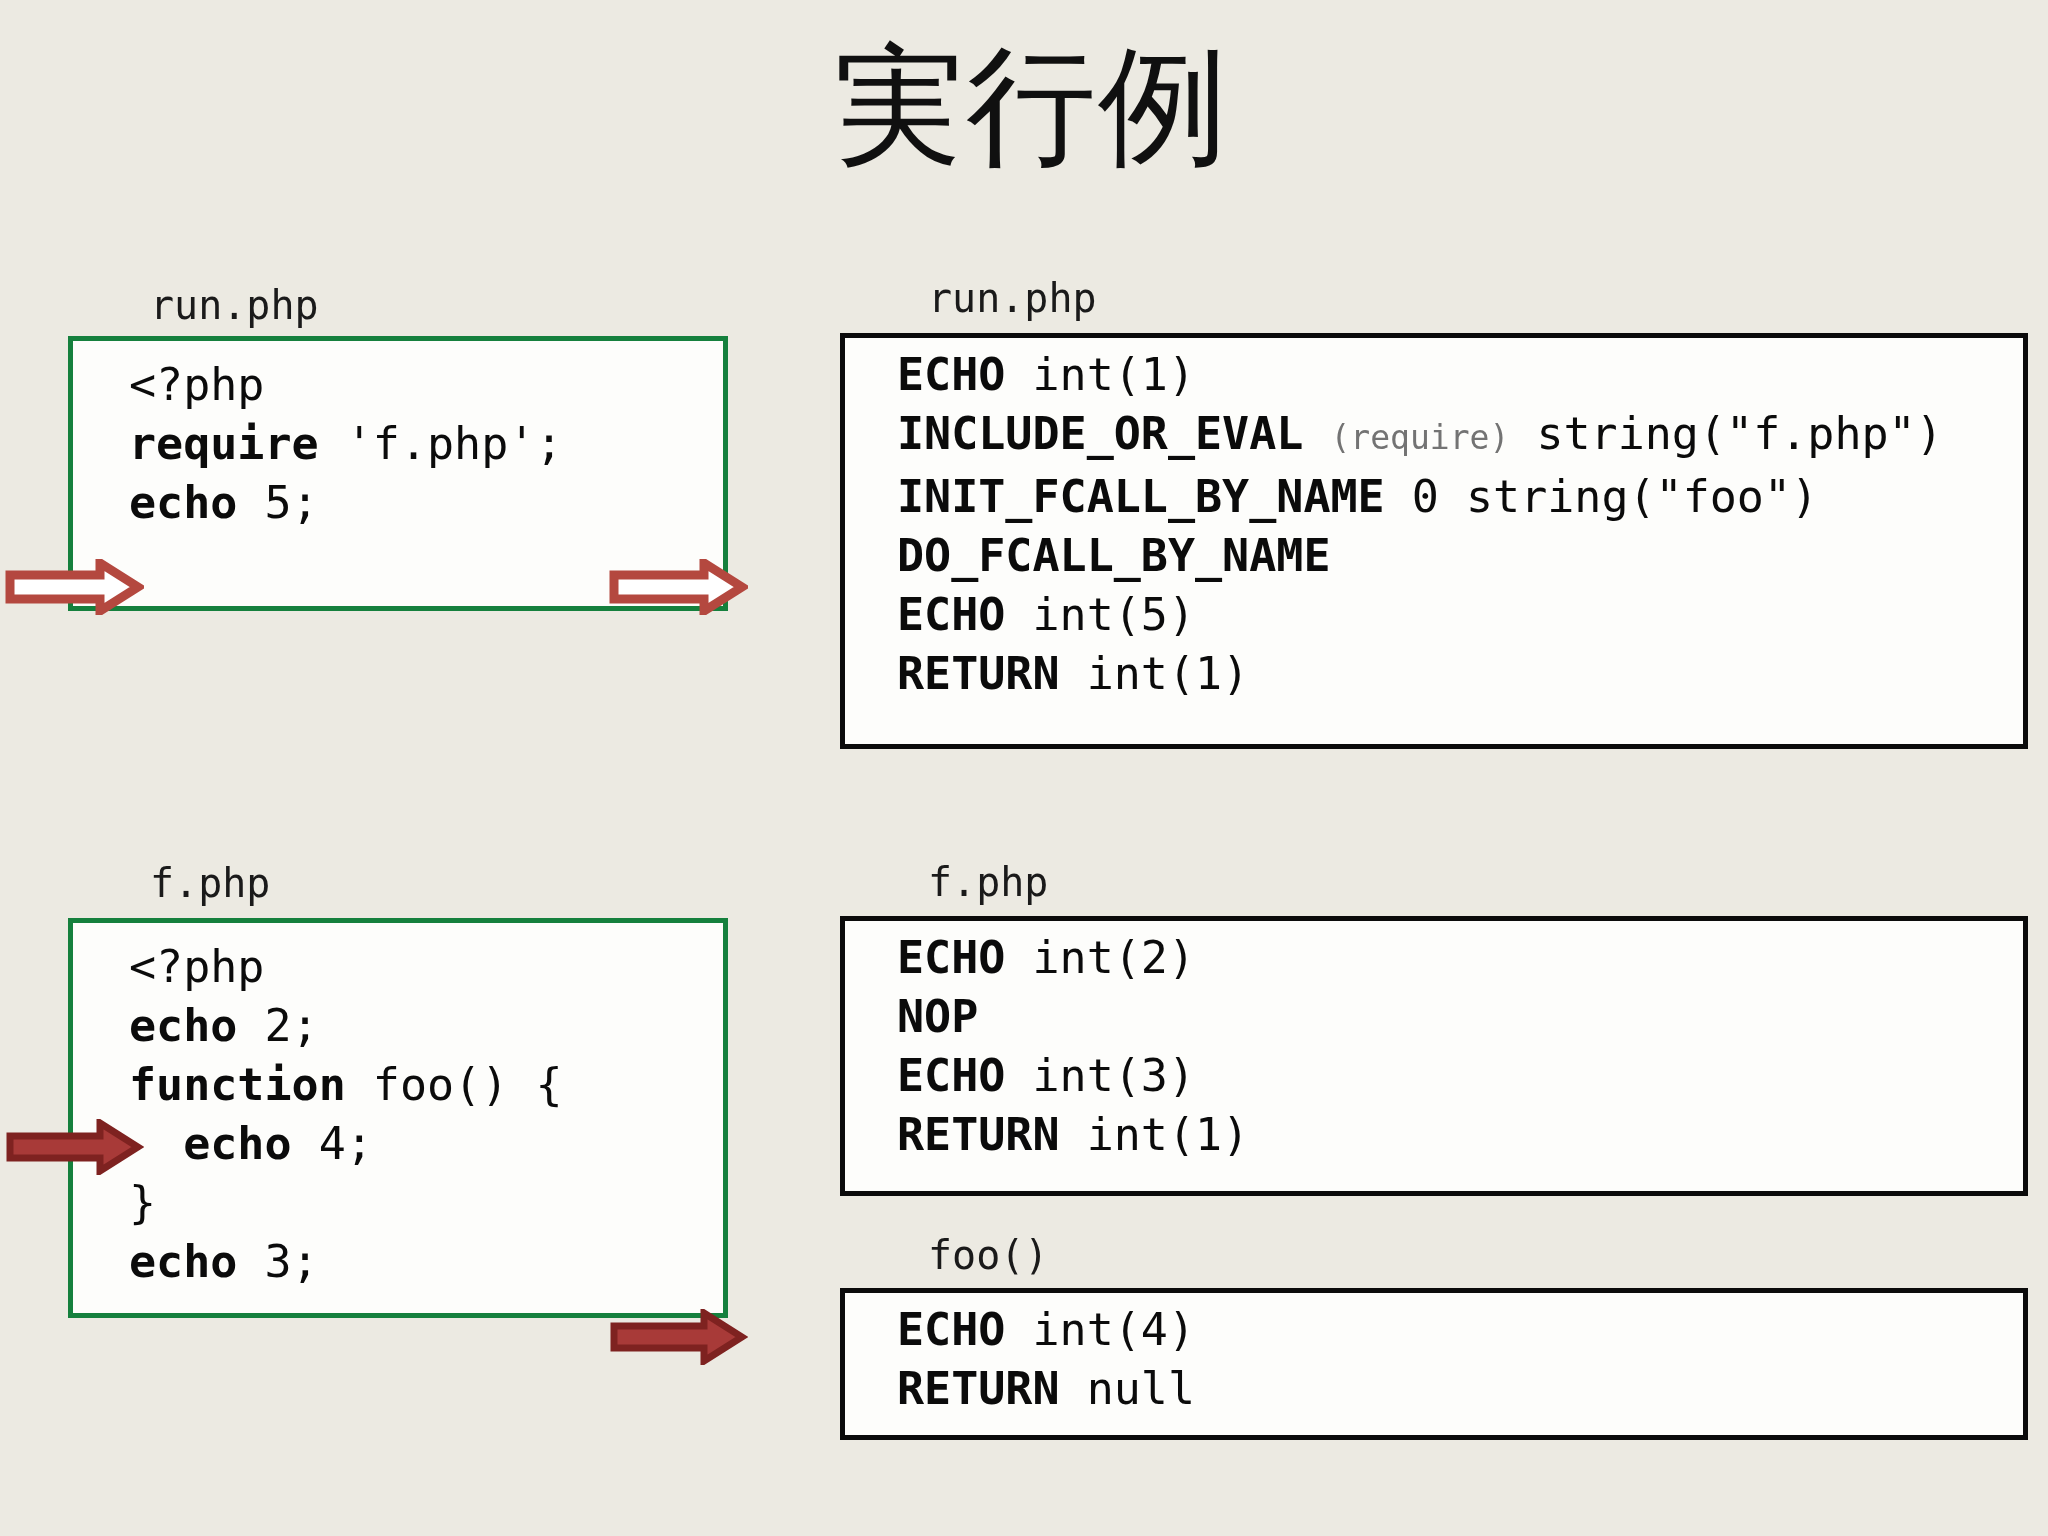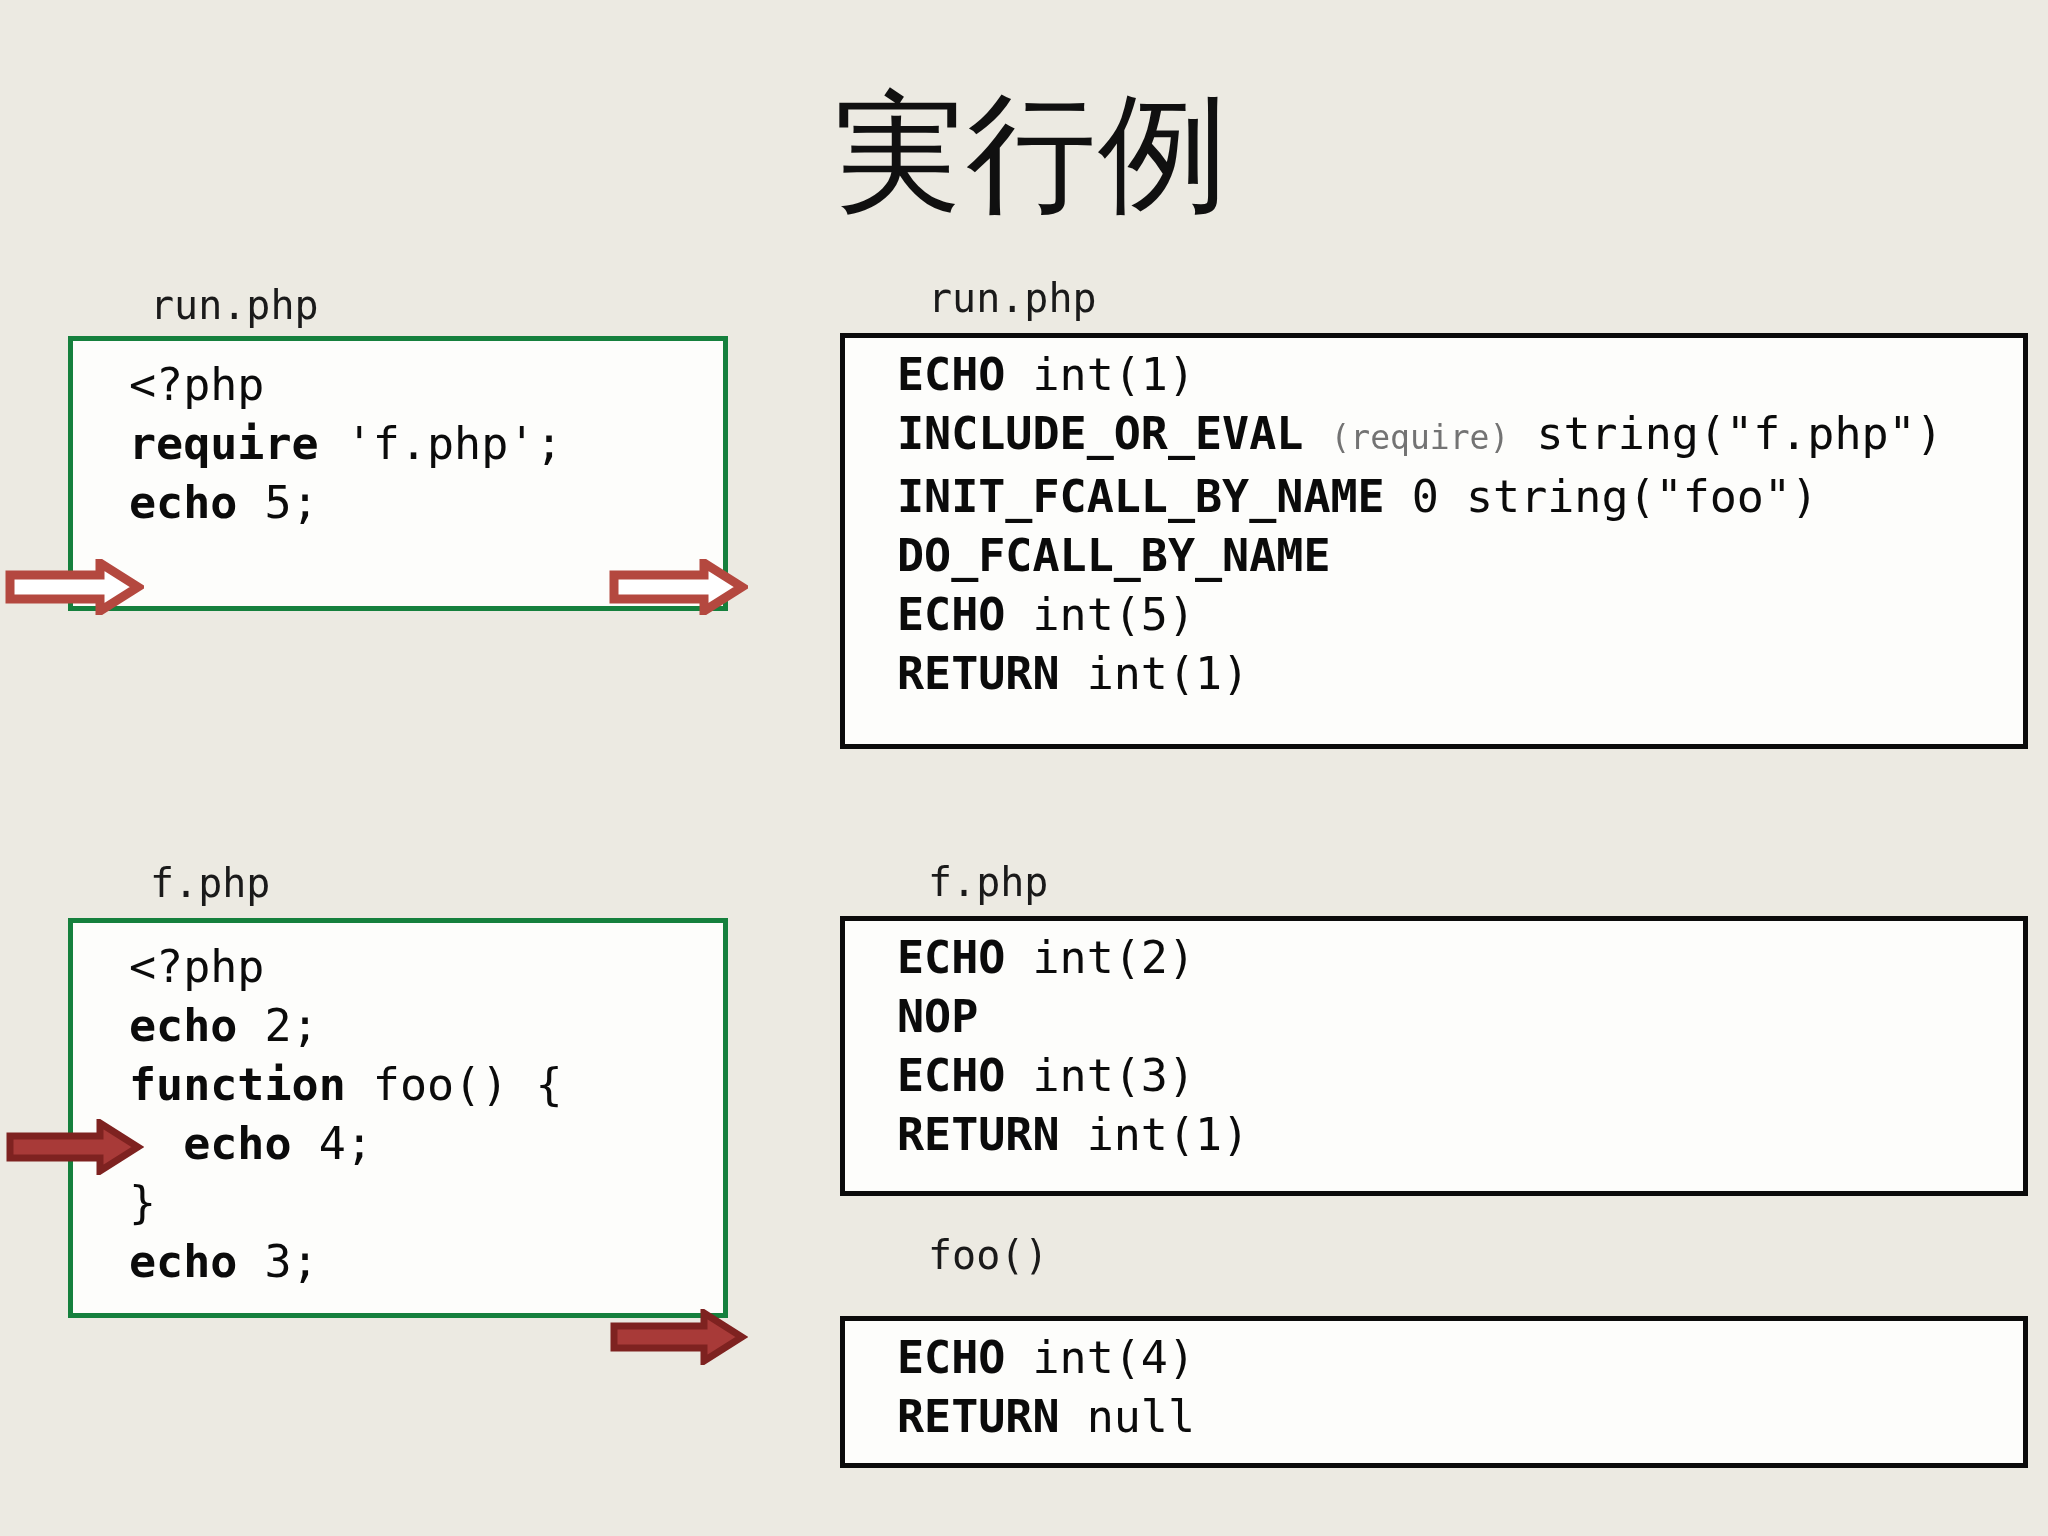--- a/index.html
+++ b/index.html
@@ -21,21 +21,20 @@
     width: 2048px;
     text-align: center;
     font-family: "DejaVu Sans", sans-serif;
     font-size: 130px;
     line-height: 1.08;
     font-weight: 400;
     color: #101010;
     letter-spacing: 2px;
     padding-left: 16px;
     box-sizing: border-box;
-    margin-top: 47px;
   }
 
   
   .box-label {
     position: absolute;
     font-family: "DejaVu Sans Mono", monospace;
     font-size: 40px;
     color: #1a1a1a;
     white-space: pre;
     line-height: 1;
@@ -113,21 +112,21 @@
   <div class="code-box black" id="box-opcode-f" style="left:840px; top:916px; width:1188px; height:280px;">
     <div class="code-lines">
         <div class="code-line"><span class="op">ECHO</span><span> int(2)</span></div>
         <div class="code-line"><span class="op">NOP</span></div>
         <div class="code-line"><span class="op">ECHO</span><span> int(3)</span></div>
         <div class="code-line"><span class="op">RETURN</span><span> int(1)</span></div>
       </div>
   </div>
 
   <div class="box-label" style="left:928px; top:1235px;">foo()</div>
-  <div class="code-box black" id="box-opcode-foo" style="left:840px; top:1316px; width:1188px; height:152px;">
+  <div class="code-box black" id="box-opcode-foo" style="left:840px; top:1288px; width:1188px; height:152px;">
     <div class="code-lines">
         <div class="code-line"><span class="op">ECHO</span><span> int(4)</span></div>
         <div class="code-line"><span class="op">RETURN</span><span> null</span></div>
       </div>
   </div>
 
   <div class="arrow" style="left:4px; top:559px;">
     <svg width="140" height="56" viewBox="0 0 140 56">
       <polygon points="6,16 96,16 96,4 134,28 96,52 96,40 6,40" fill="#FFFFFF" stroke="#B4483F" stroke-width="9" stroke-linejoin="miter"></polygon>
     </svg>

